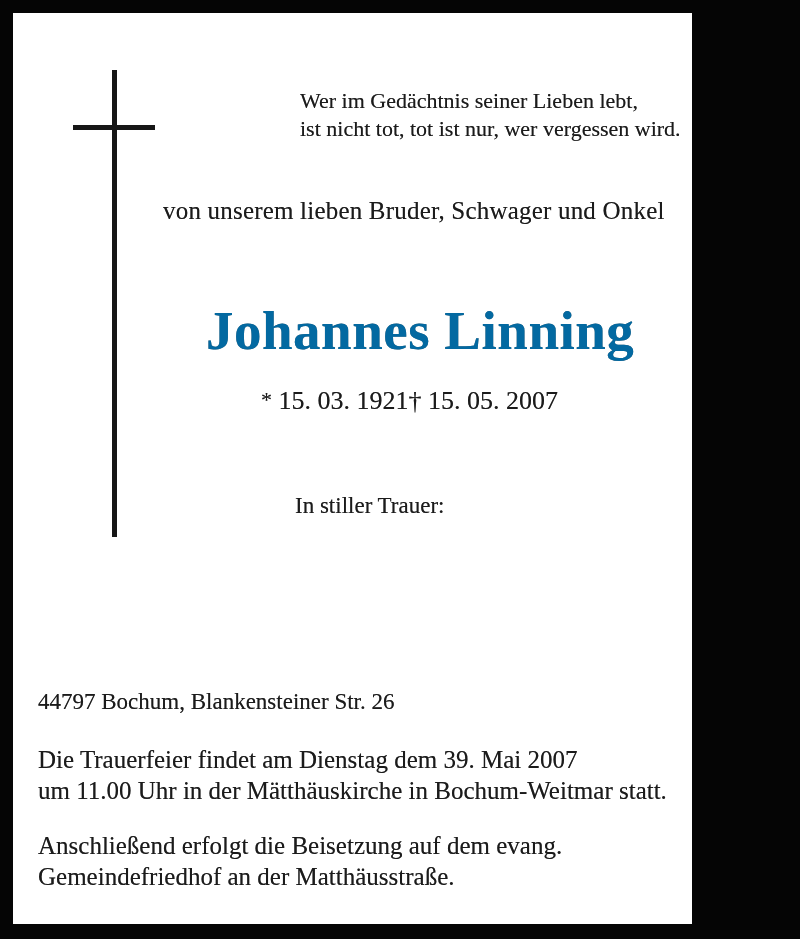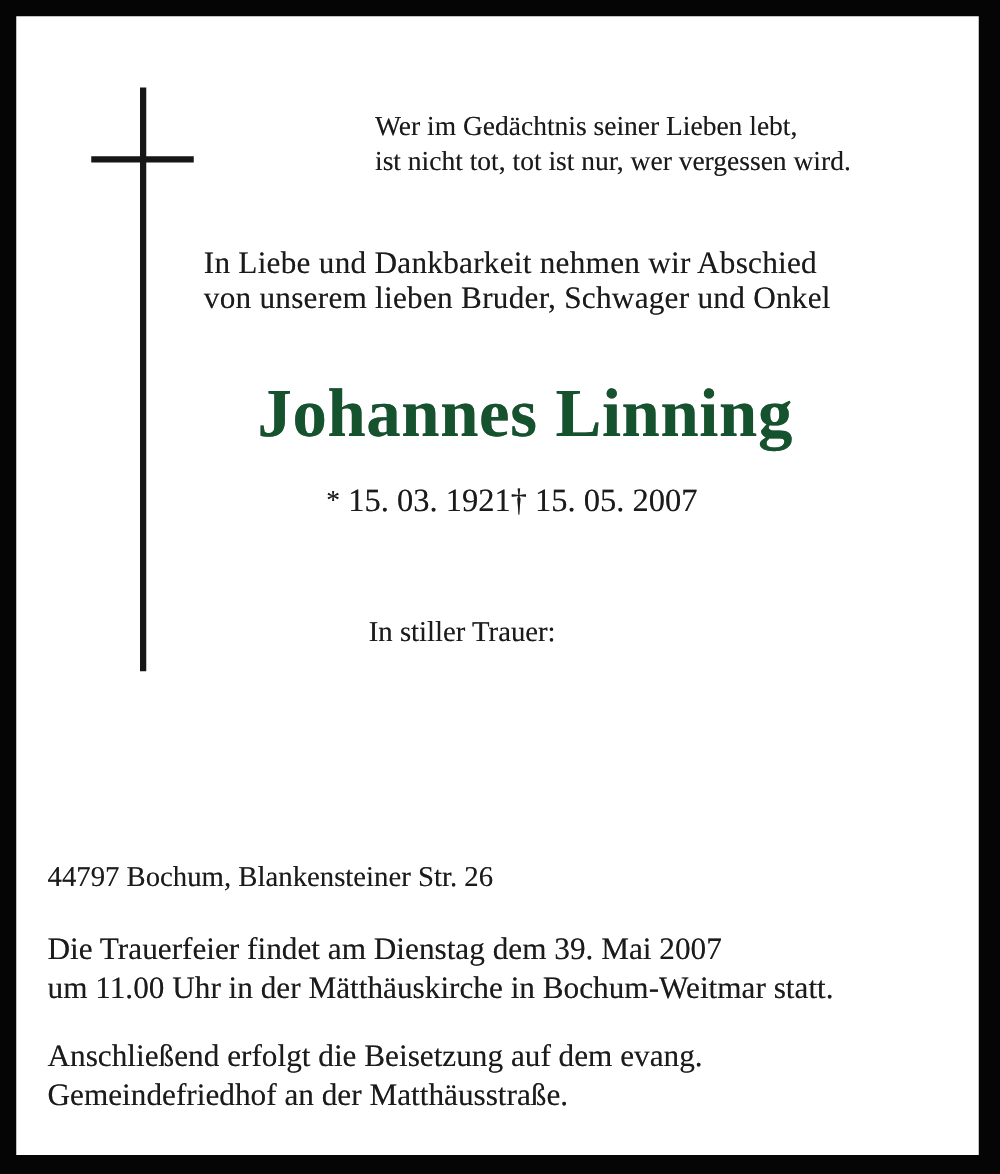--- a/index.html
+++ b/index.html
@@ -5,21 +5,21 @@
   html, body {
     margin: 0;
     padding: 0;
     width: 800px;
     height: 939px;
     background: #050505;
     font-family: "Liberation Serif", "DejaVu Serif", serif;
   }
   .page {
     position: relative;
-    width: 800px;
+    width: 692px;
     height: 939px;
     background: #050505;
     overflow: hidden;
   }
   .sheet {
     position: absolute;
     left: 13px;
     top: 13px;
     width: 770px;
     height: 911px;
@@ -43,21 +43,21 @@
     font-size: 25px;
     line-height: 28px;
     letter-spacing: 0.2px;
   }
   .name {
     left: 193px;
     top: 286px;
     font-size: 55px;
     font-weight: bold;
     letter-spacing: 0.5px;
-    color: #14532d;
+    color: #0369a1;
   }
   .dates {
     left: 248px;
     top: 373px;
     font-size: 26px;
   }
   .dates .death-group { }
   .birth-symbol {
     font-size: 22px;
     vertical-align: 2px;
@@ -125,21 +125,20 @@
       <div class="v-bar"></div>
       <div class="h-bar"></div>
     </div>
 
     <div class="txt epigraph">
       <div>Wer im Gedächtnis seiner Lieben lebt,</div>
       <div>ist nicht tot, tot ist nur, wer vergessen wird.</div>
     </div>
 
     <div class="txt intro">
-      <div>In Liebe und Dankbarkeit nehmen wir Abschied</div>
       <div>von unserem lieben Bruder, Schwager und Onkel</div>
     </div>
 
     <div class="txt name">Johannes Linning</div>
 
     <div class="txt dates">
       <span class="birth-group"><span class="birth-symbol">*</span> <span>15. 03. 1921</span></span><span class="death-group"><span class="death-symbol">†</span> <span>15. 05. 2007</span></span>
     </div>
 
     <div class="txt mourning-label">In stiller Trauer:</div>

